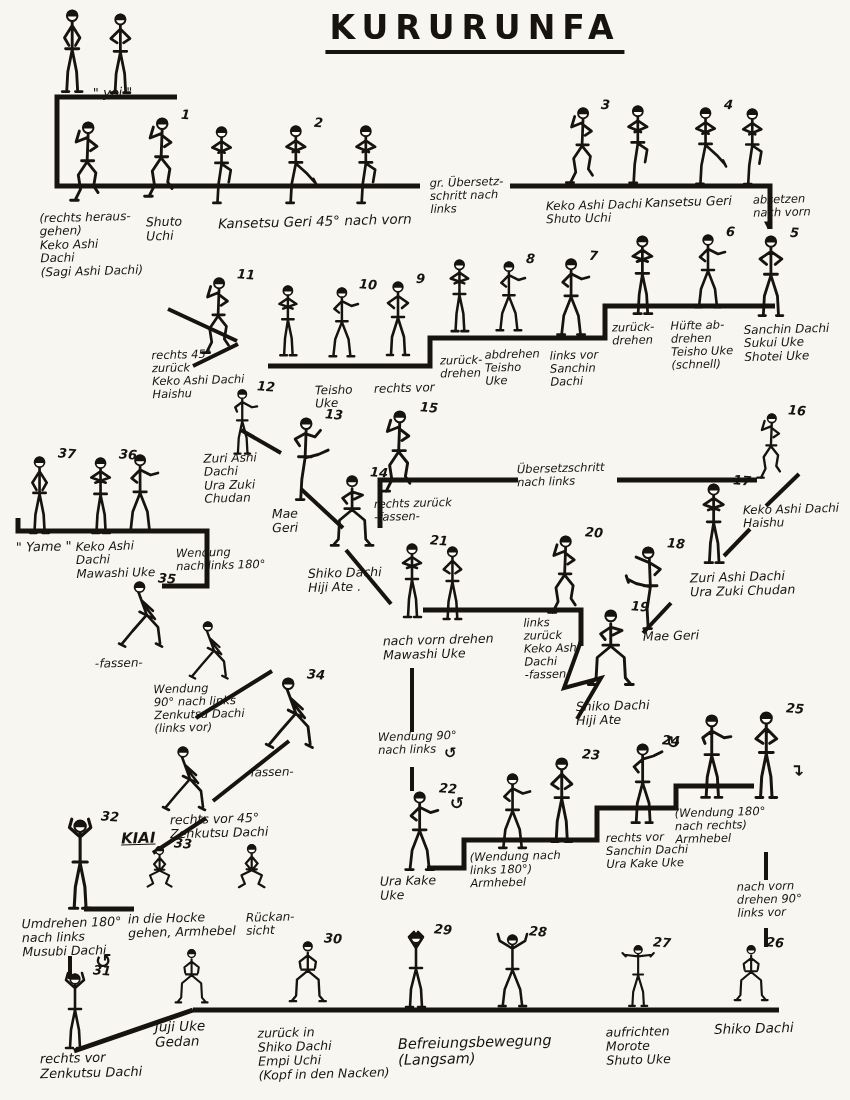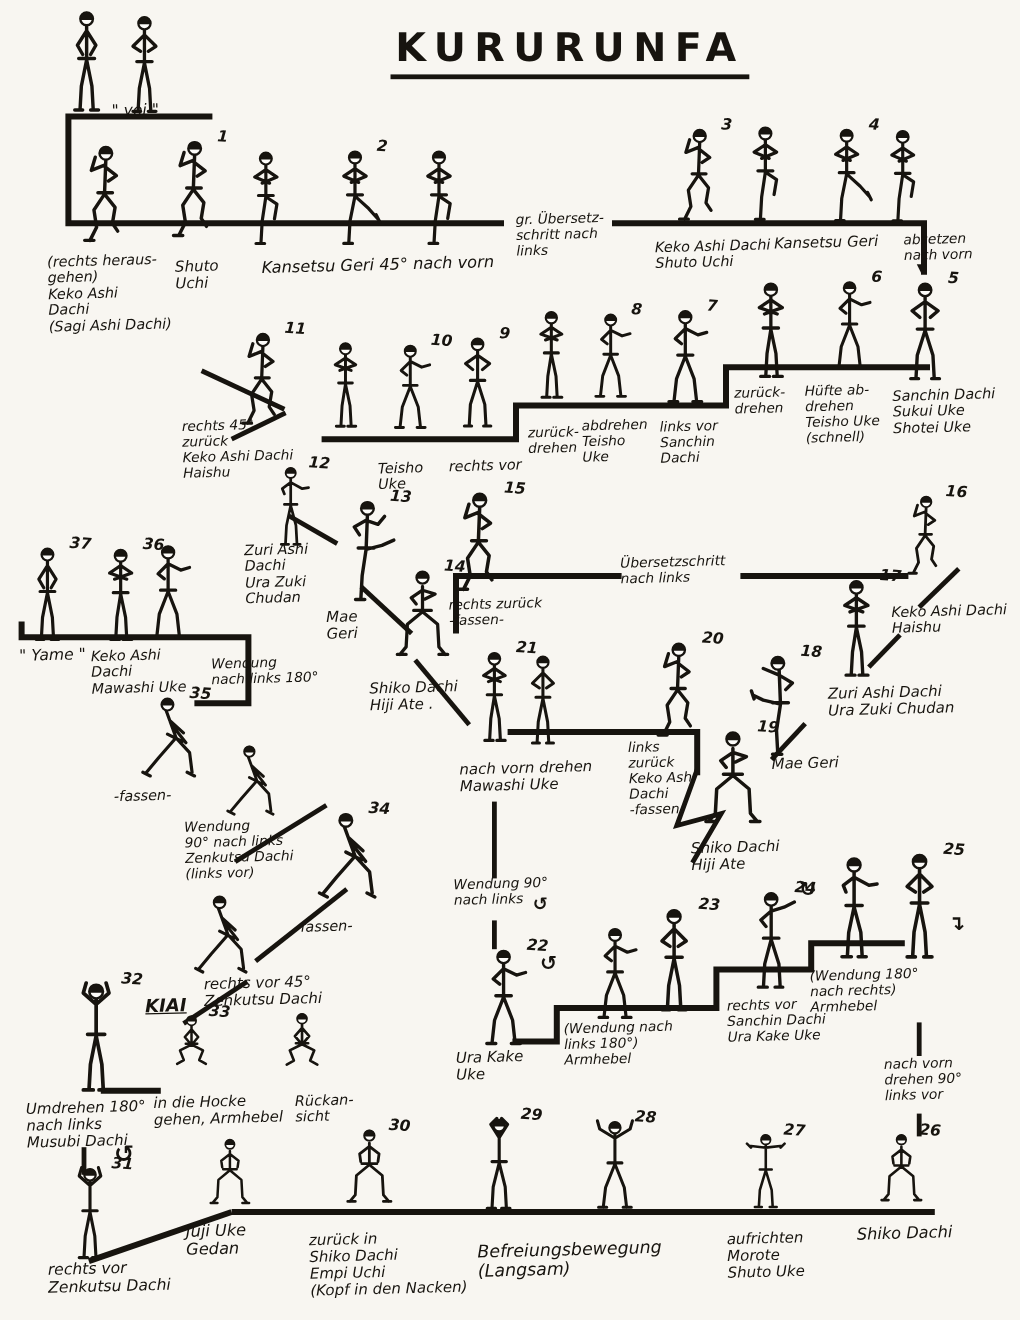--- a/index.html
+++ b/index.html
@@ -3,21 +3,21 @@
 <meta charset="utf-8">
 <style>
   html,body{margin:0;padding:0;}
   .stage{
     position:relative; width:850px; height:1100px;
     background:#f8f6f1;
     font-family:"DejaVu Sans", sans-serif;
     color:#17140f; overflow:hidden;
   }
   .title{
-    position:absolute; left:475px; top:20px;
+    position:absolute; left:475px; top:8px;
     transform:translateX(-50%);
     font-size:33px; font-weight:bold; letter-spacing:7px;
     border-bottom:4px solid #17140f; padding:0 4px 3px 4px;
     white-space:nowrap;
   }
   #embusen{position:absolute; left:0; top:0; z-index:1;}
   .fig{position:absolute; z-index:2; overflow:visible;}
   .num{
     position:absolute; z-index:3;
     font-size:13px; font-weight:bold; font-style:italic;

